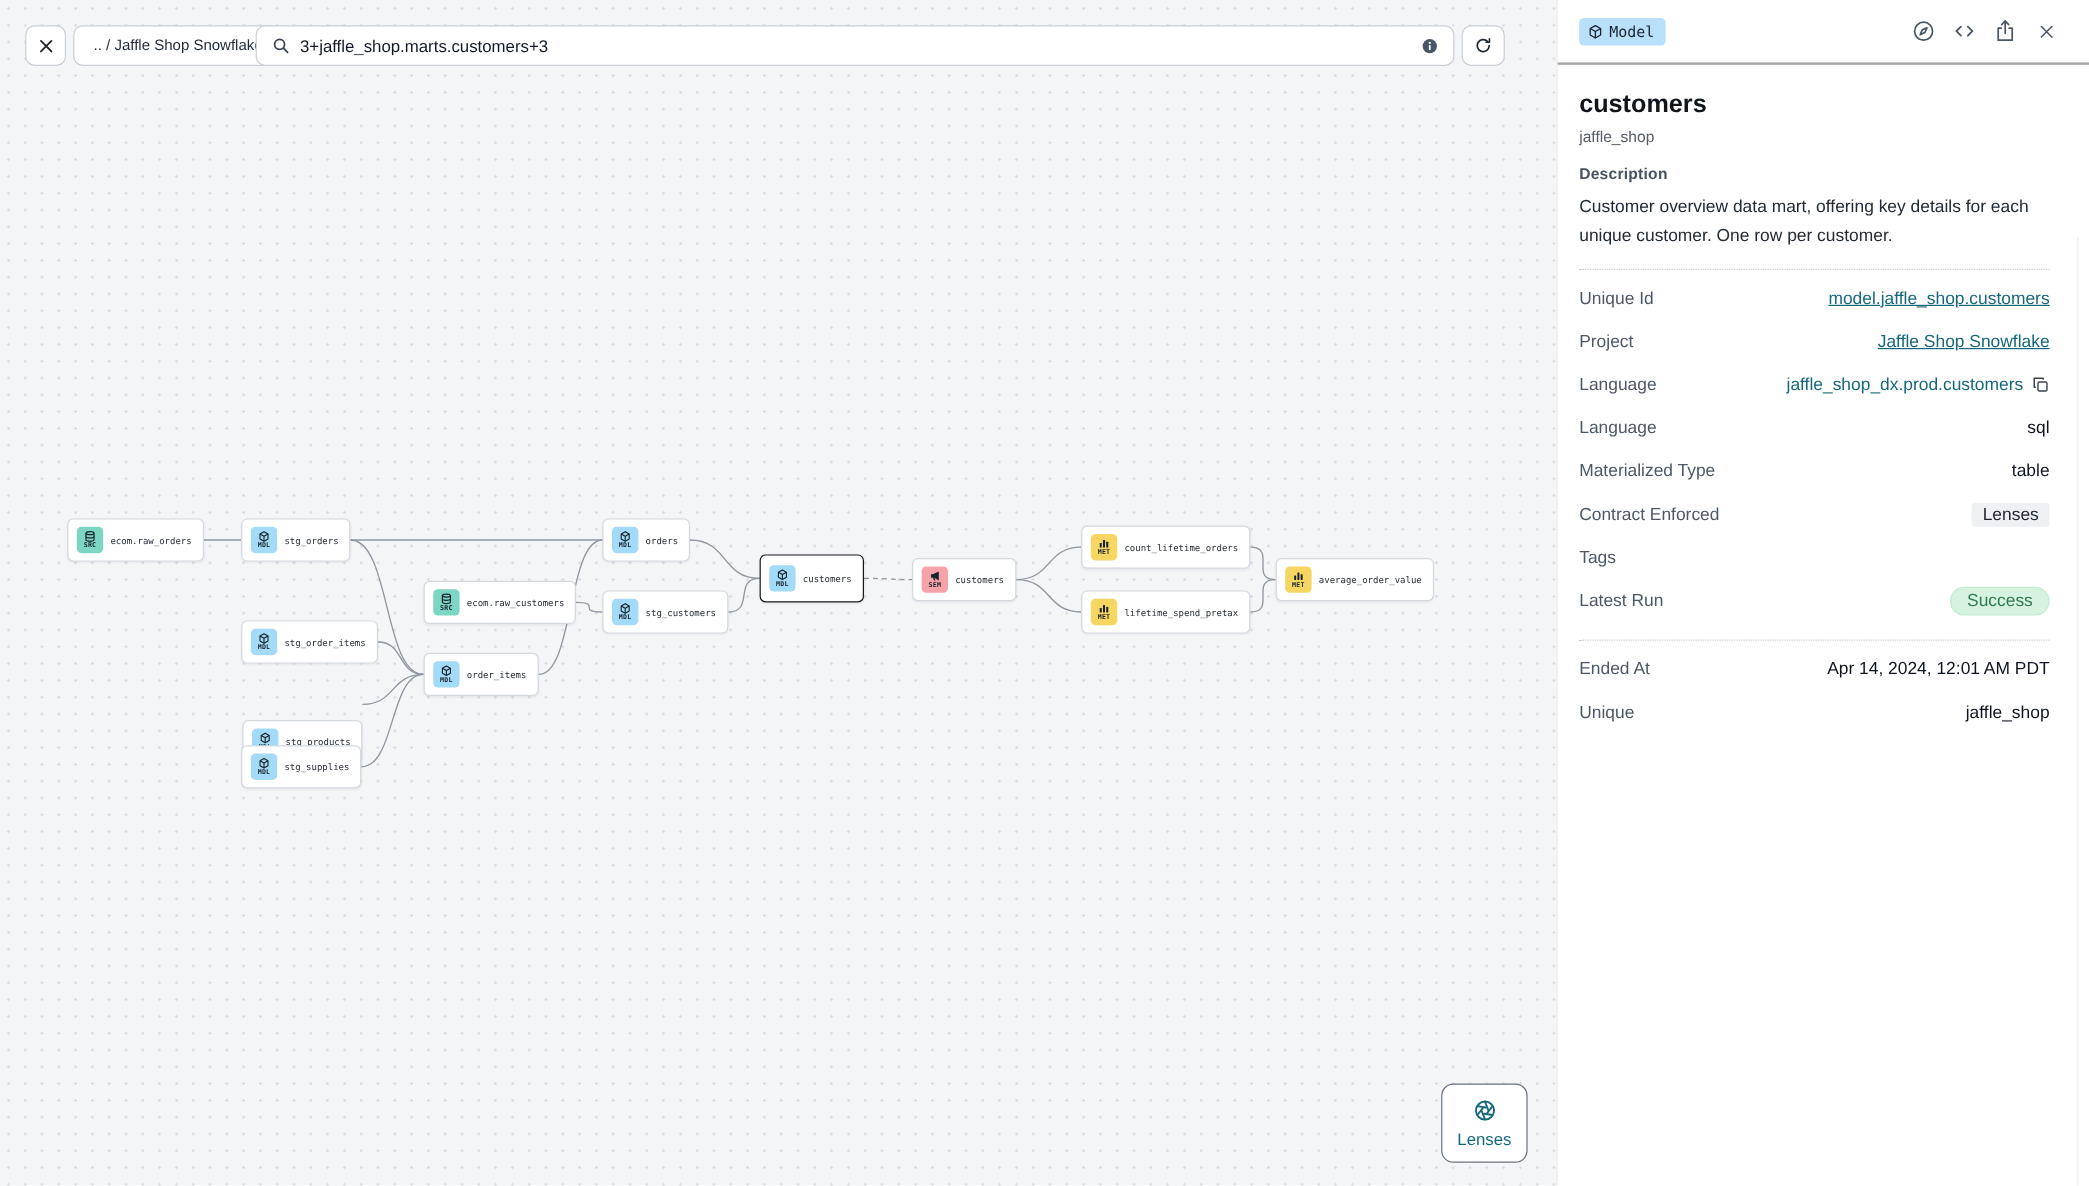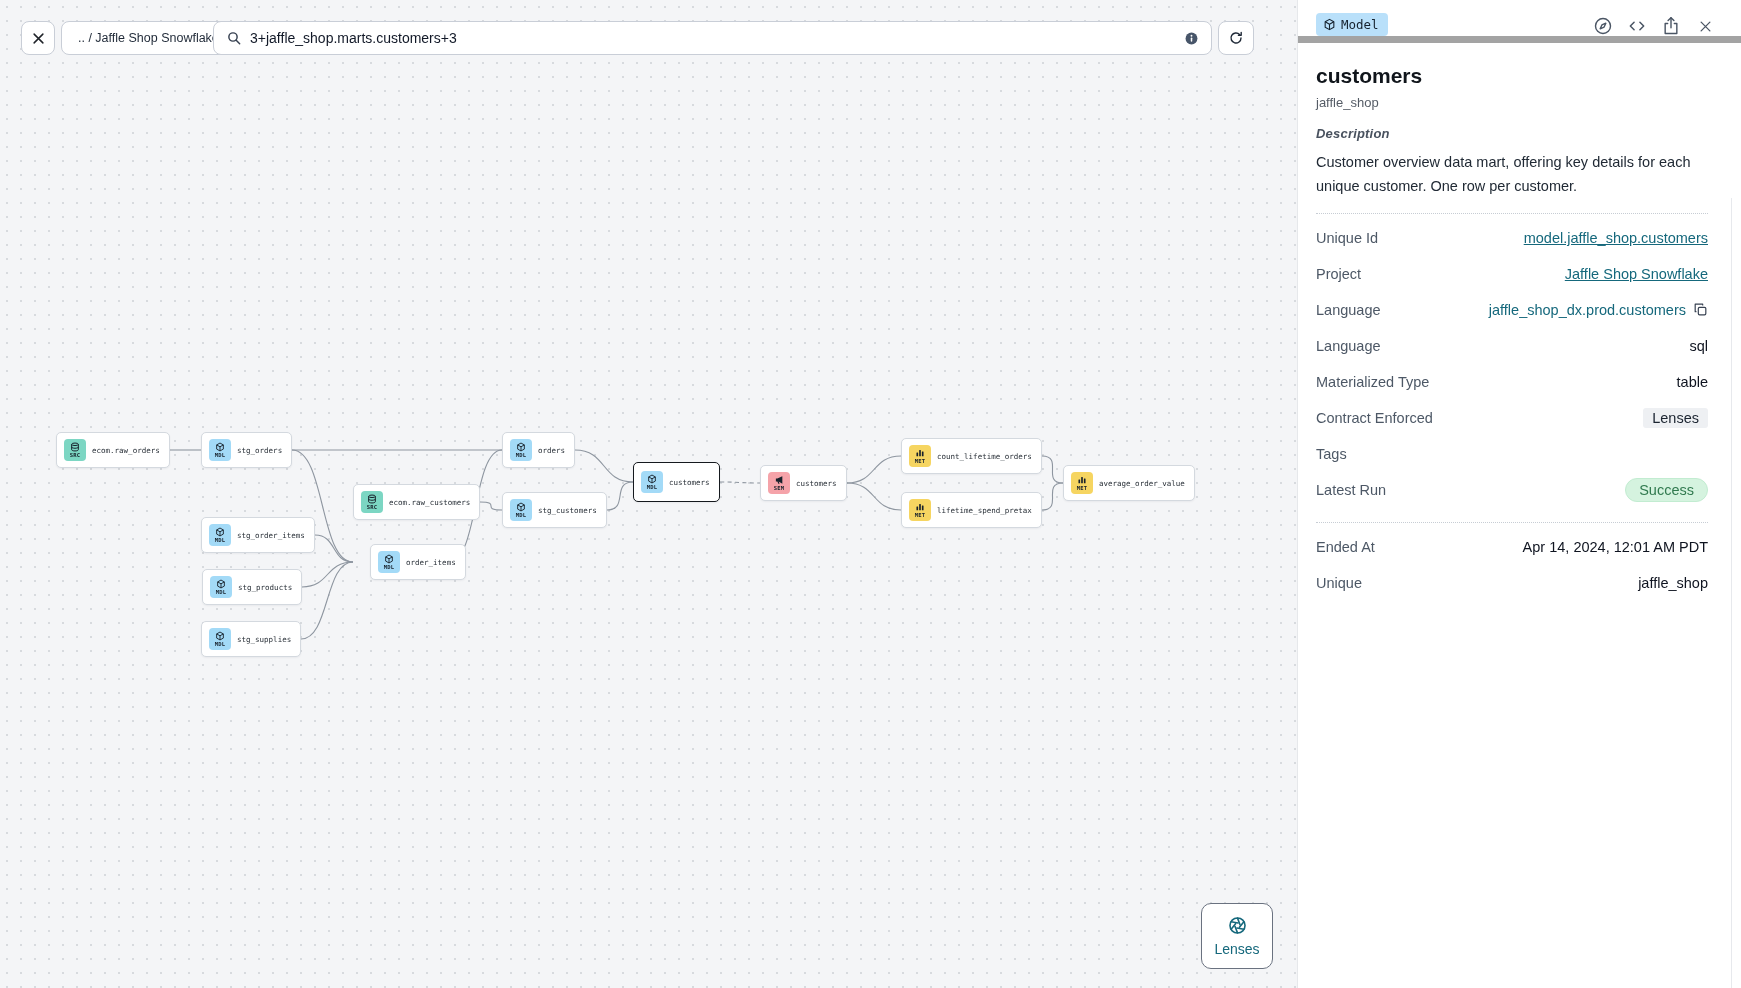--- a/index.html
+++ b/index.html
@@ -40,40 +40,40 @@
   
   .lenses { position:absolute; left:1201px; top:903px; width:72px; height:66px;
     background:#fff; border:1px solid #6a7280; border-radius:10px; z-index:5;
     display:flex; flex-direction:column; align-items:center; justify-content:center;
     gap:5px; color:var(--teal,#15687c); cursor:pointer; }
   .lenses span { font-size:14px; }
 
   
   .panel { position:absolute; left:1297px; top:0; width:444px; height:988px;
     background:#fff; border-left:1px solid #e6e8eb; z-index:6; }
-  .panel-header { height:43px; border-bottom:7px solid #a3a3a3; display:flex;
-    align-items:flex-end; justify-content:space-between; padding:0 26px 0 18px; }
+  .panel-header { height:54px; border-bottom:2px solid #a3a3a3; display:flex;
+    align-items:center; justify-content:space-between; padding:0 26px 0 18px; }
   .type-badge { background:var(--model-badge-bg,#b9e0fa); border-radius:4px;
     padding:4px 9px 4px 7px; display:flex; align-items:center; gap:5px;
     font-family:"DejaVu Sans Mono",monospace; font-size:12.5px; color:#16222e; }
   .hicons { display:flex; align-items:center; gap:14px; color:#4a5564; }
   .hicons .hic { width:20px; height:20px; display:flex; align-items:center;
     justify-content:center; cursor:pointer; }
 
   .title-wrap { padding:21px 33px 0 18px; }
   .ptitle { font-size:21px; font-weight:bold; color:#10151b; }
   .psub { margin-top:7px; font-size:13px; color:#555c66; }
 
   .tabs { margin-top:25px; padding:0 0 0 18px; border-bottom:1px solid #e6e8ec; }
   .tab { display:inline-block; padding:0 4px 9px 0; margin-right:24px; font-size:15px;
     font-weight:bold; color:var(--teal,#15687c); border-bottom:3px solid var(--teal,#15687c);
     cursor:pointer; }
 
   .content { padding:16px 33px 0 18px; }
-  .desc-label { font-size:13px; font-weight:bold; color:#49525f; letter-spacing:.2px;font-style:italic; }
+  .desc-label { font-size:13px; font-weight:bold; color:#49525f; letter-spacing:.2px; }
   .desc-text { margin-top:10px; font-size:14.5px; line-height:1.65; color:#212a35;
     max-width:398px; }
   .fdivider { border-top:1.5px dotted #c7cdd4; margin:14px 0 6px 0; }
   .frow { height:36px; display:flex; align-items:center; justify-content:space-between; }
   .flabel { font-size:14.5px; color:#4d5866; }
   .fvalue { font-size:14.5px; color:#0f1420; display:flex; align-items:center; gap:7px; }
   .flink { color:var(--teal,#15687c); text-decoration:underline; cursor:pointer; }
   .fteal { color:var(--teal,#15687c); }
   .fchip { background:#eef0f3; border-radius:3px; padding:2px 9px; color:#1b2430; }
   .fsuccess { background:var(--success-bg,#d5f3df); color:var(--success-text,#317a4f);
@@ -130,21 +130,21 @@
         <span class="gbadge" style="background: rgb(163, 218, 247);">
           <svg viewBox="0 0 24 24" fill="none" stroke="currentColor" stroke-width="2.2" stroke-linejoin="round">
             <path d="M12 2.5 20 7v10l-8 4.5L4 17V7z"></path>
             <path d="M4 7l8 4.5L20 7"></path>
             <path d="M12 11.5V21.5"></path>
           </svg>
           <span class="gk">MDL</span>
         </span>
         <span class="glabel">stg_order_items</span>
       </div>
-      <div class="gnode" style="left: 202px; top: 569px;">
+      <div class="gnode" style="left: 202px; top: 600px;">
         <span class="gbadge" style="background: rgb(163, 218, 247);">
           <svg viewBox="0 0 24 24" fill="none" stroke="currentColor" stroke-width="2.2" stroke-linejoin="round">
             <path d="M12 2.5 20 7v10l-8 4.5L4 17V7z"></path>
             <path d="M4 7l8 4.5L20 7"></path>
             <path d="M12 11.5V21.5"></path>
           </svg>
           <span class="gk">MDL</span>
         </span>
         <span class="glabel">stg_products</span>
       </div>
@@ -163,21 +163,21 @@
         <span class="gbadge" style="background: rgb(124, 214, 195);">
           <svg viewBox="0 0 24 24" fill="none" stroke="currentColor" stroke-width="2.4">
             <ellipse cx="12" cy="5.5" rx="8" ry="3"></ellipse>
             <path d="M4 5.5v13c0 1.7 3.6 3 8 3s8-1.3 8-3v-13"></path>
             <path d="M4 12c0 1.7 3.6 3 8 3s8-1.3 8-3"></path>
           </svg>
           <span class="gk">SRC</span>
         </span>
         <span class="glabel">ecom.raw_customers</span>
       </div>
-      <div class="gnode" style="left: 353px; top: 544px; margin-left: 17px;">
+      <div class="gnode" style="left: 353px; top: 544px;">
         <span class="gbadge" style="background: rgb(163, 218, 247);">
           <svg viewBox="0 0 24 24" fill="none" stroke="currentColor" stroke-width="2.2" stroke-linejoin="round">
             <path d="M12 2.5 20 7v10l-8 4.5L4 17V7z"></path>
             <path d="M4 7l8 4.5L20 7"></path>
             <path d="M12 11.5V21.5"></path>
           </svg>
           <span class="gk">MDL</span>
         </span>
         <span class="glabel">order_items</span>
       </div>

